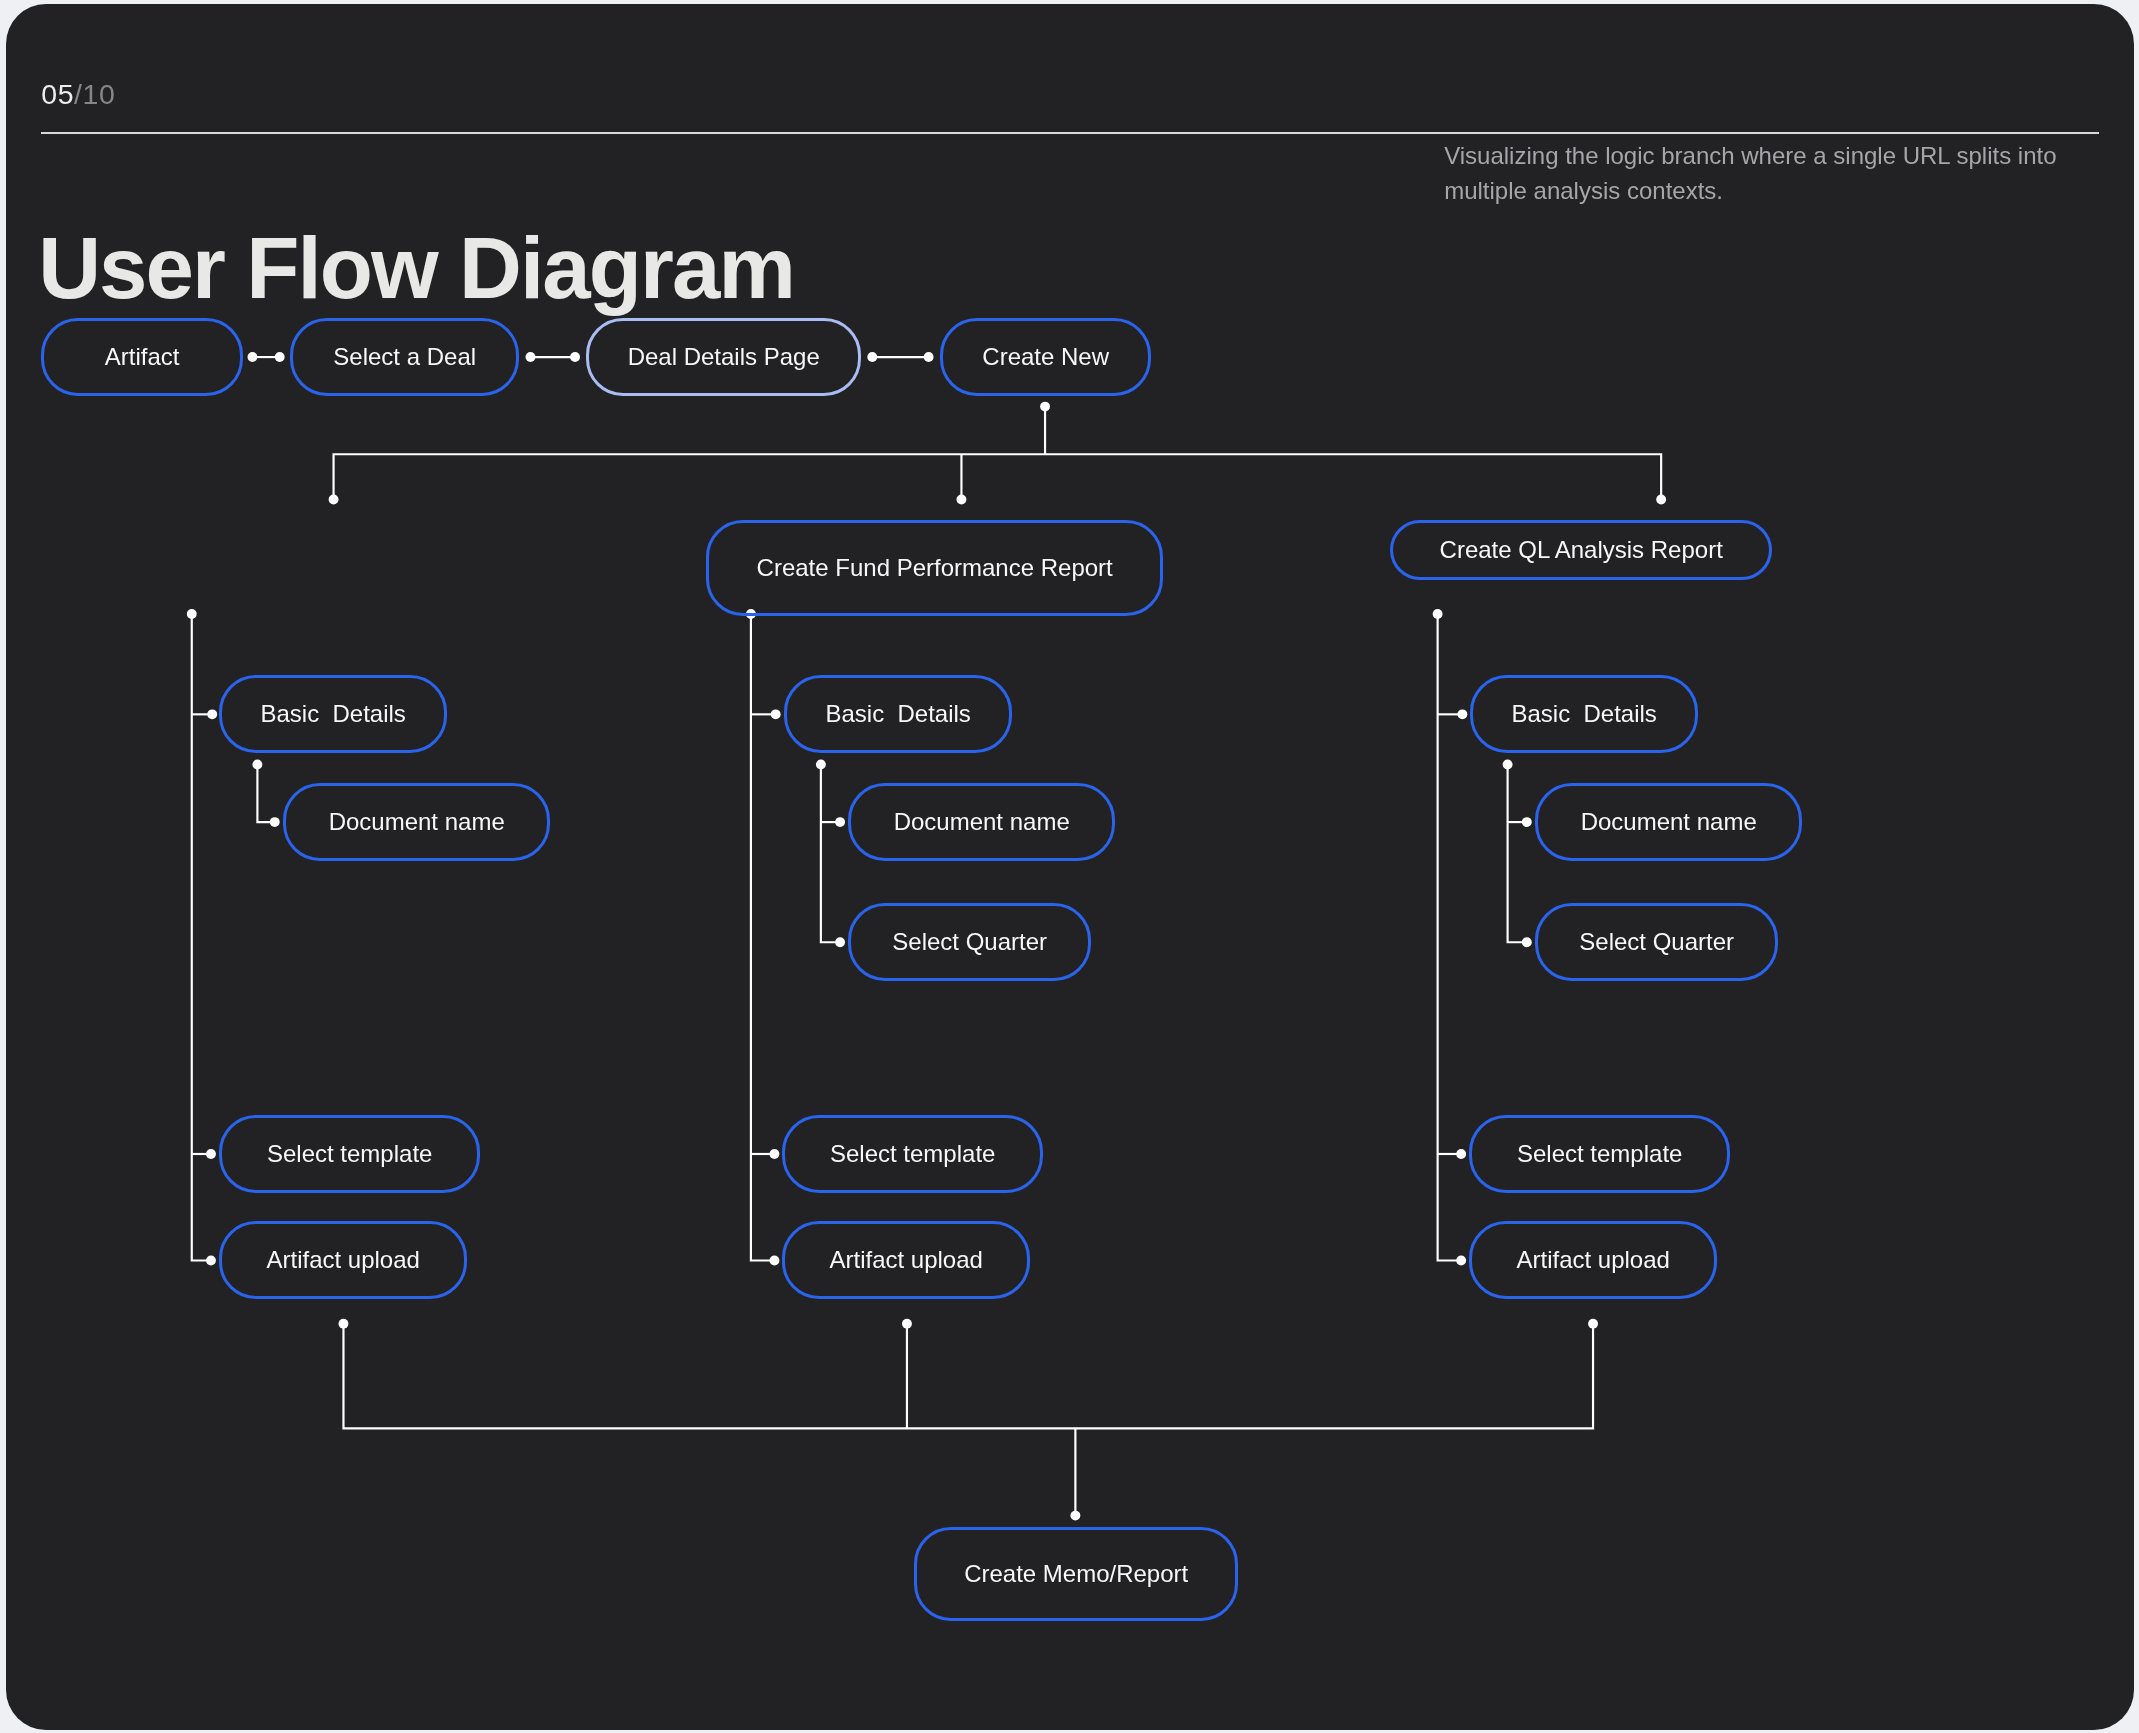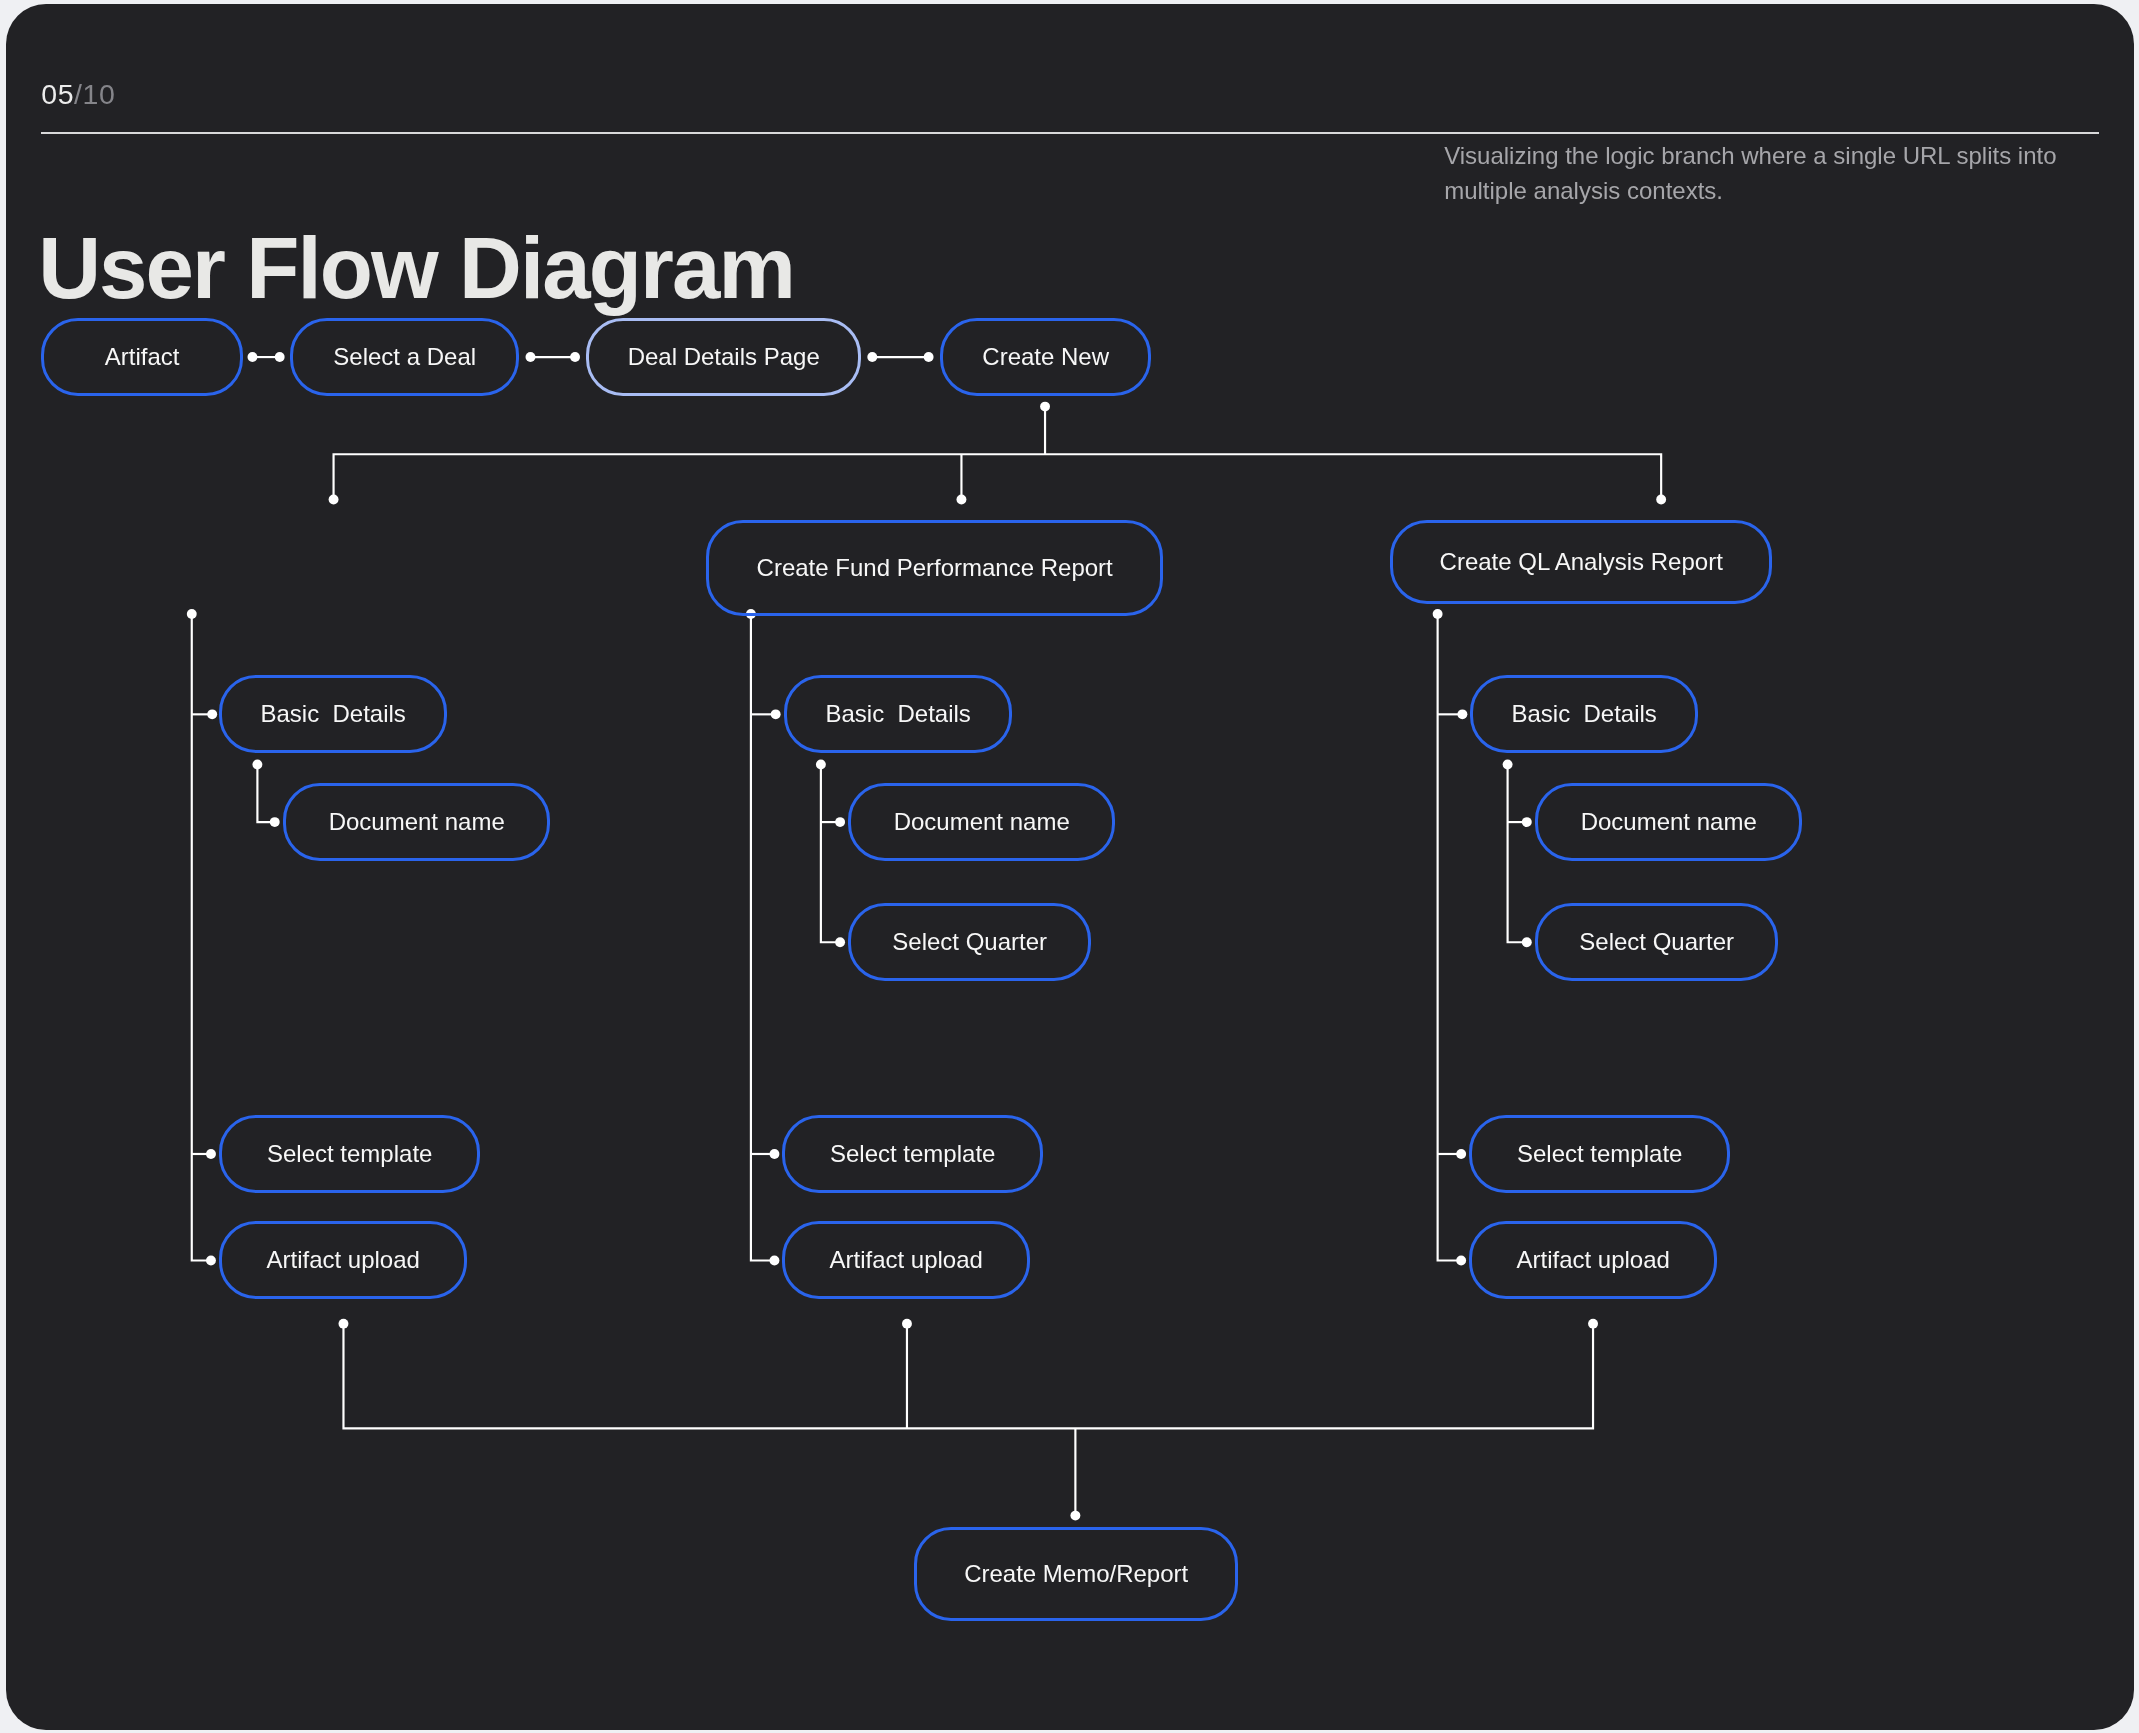--- a/index.html
+++ b/index.html
@@ -122,21 +122,21 @@
         <circle cx="1455" cy="2131" r="8" fill="#ffffff"></circle>
         <circle cx="2563" cy="2131" r="8" fill="#ffffff"></circle>
         <circle cx="1727" cy="2441" r="8" fill="#ffffff"></circle>
       </svg>
 
   <div class="node" style="left: 35px; top: 314px; width: 202px; height: 78px;">Artifact</div>
       <div class="node" style="left: 284px; top: 314px; width: 229px; height: 78px;">Select a Deal</div>
       <div class="node light" style="left: 580px; top: 314px; width: 275px; height: 78px;">Deal Details Page</div>
       <div class="node" style="left: 934px; top: 314px; width: 211px; height: 78px;">Create New</div>
       <div class="node" style="left: 700px; top: 516px; width: 457px; height: 96px;">Create Fund Performance Report</div>
-      <div class="node" style="left: 1384px; top: 516px; width: 382px; height: 84px;">Create QL Analysis Report</div>
+      <div class="node" style="left: 1384px; top: 516px; width: 382px; height: 60px;">Create QL Analysis Report</div>
       <div class="node" style="left: 213px; top: 671px; width: 228px; height: 78px;">Basic  Details</div>
       <div class="node" style="left: 277px; top: 779px; width: 267px; height: 78px;">Document name</div>
       <div class="node" style="left: 213px; top: 1111px; width: 261px; height: 78px;">Select template</div>
       <div class="node" style="left: 213px; top: 1217px; width: 248px; height: 78px;">Artifact upload</div>
       <div class="node" style="left: 778px; top: 671px; width: 228px; height: 78px;">Basic  Details</div>
       <div class="node" style="left: 842px; top: 779px; width: 267px; height: 78px;">Document name</div>
       <div class="node" style="left: 842px; top: 899px; width: 243px; height: 78px;">Select Quarter</div>
       <div class="node" style="left: 776px; top: 1111px; width: 261px; height: 78px;">Select template</div>
       <div class="node" style="left: 776px; top: 1217px; width: 248px; height: 78px;">Artifact upload</div>
       <div class="node" style="left: 1464px; top: 671px; width: 228px; height: 78px;">Basic  Details</div>

